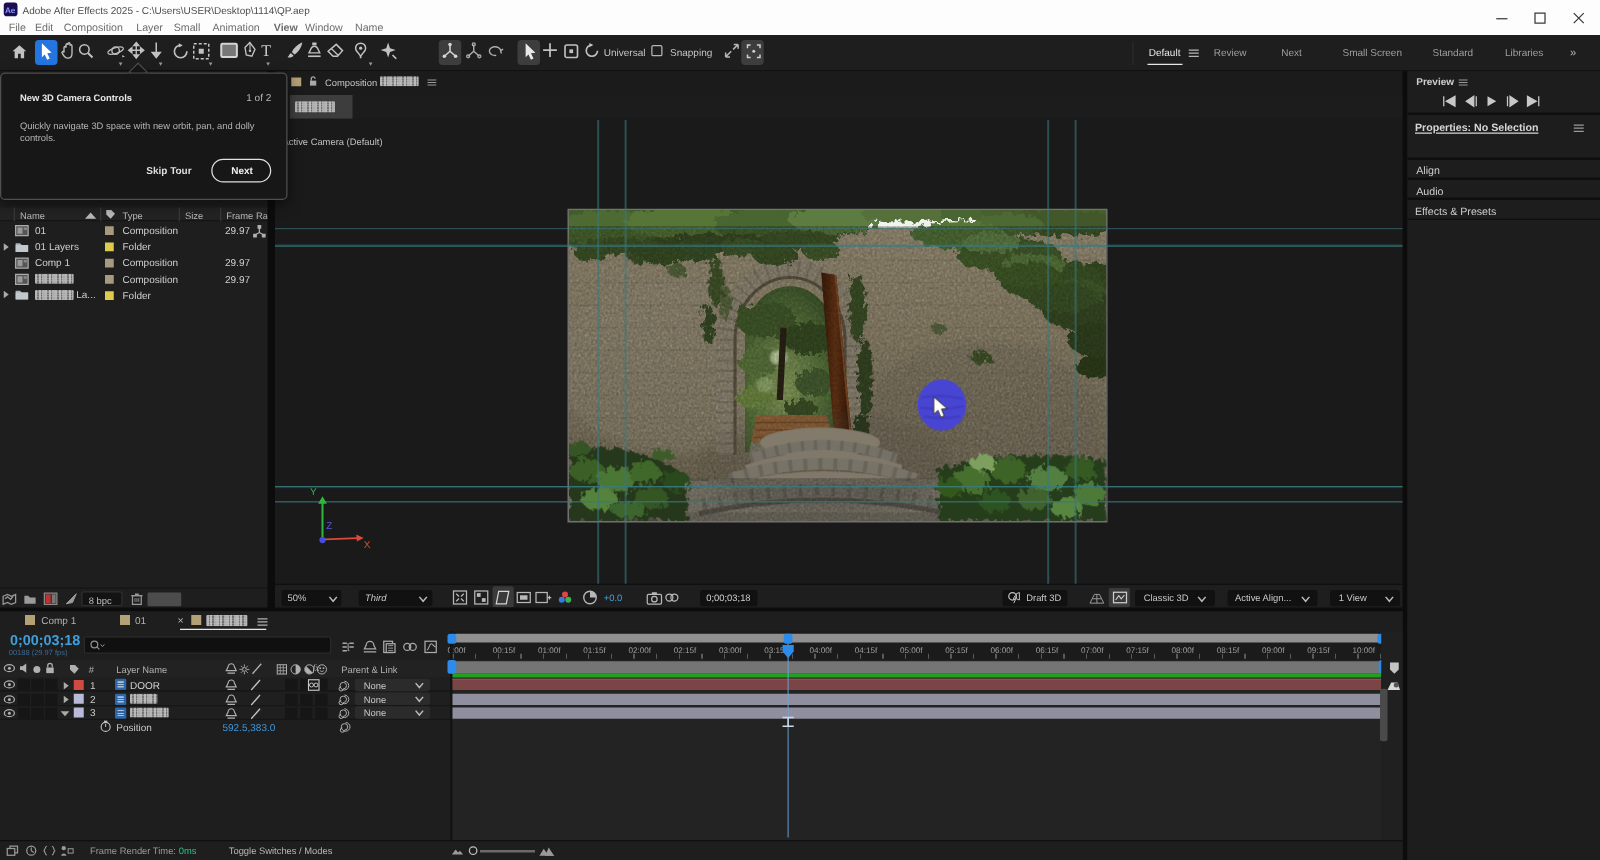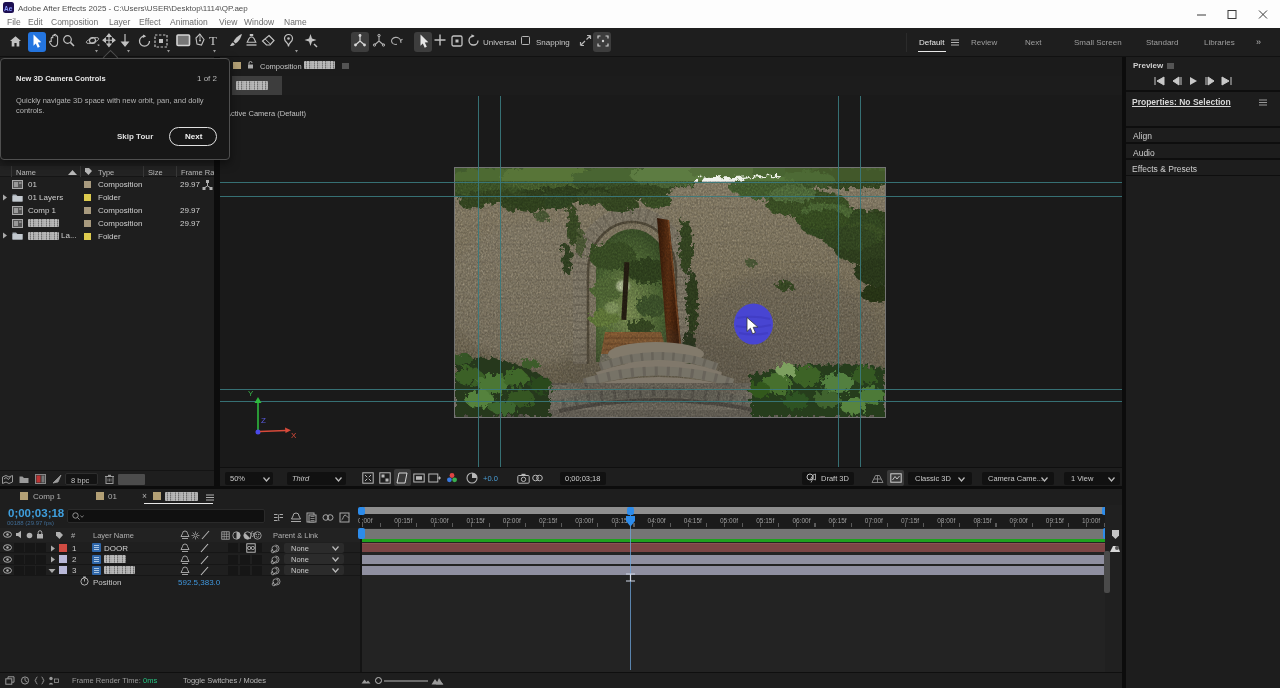--- a/index.html
+++ b/index.html
@@ -24,23 +24,23 @@
 <svg style="left:1196px;top:10px;" width="76" height="10" viewBox="0 0 76 10">
  <line x1="1" y1="5" x2="10" y2="5" stroke="#3a3a3a" stroke-width="1"></line>
  <rect x="32" y="0.5" width="8" height="8" fill="none" stroke="#3a3a3a" stroke-width="1"></rect>
  <path d="M63,0.5 L71,8.5 M71,0.5 L63,8.5" stroke="#3a3a3a" stroke-width="1"></path>
 </svg>
 
 <div class="t" style="left:7px;top:16.5px;font-size:8.5px;color:#6c6c6c;">File</div>
     <div class="t" style="left:28px;top:16.5px;font-size:8.5px;color:#6c6c6c;">Edit</div>
     <div class="t" style="left:51px;top:16.5px;font-size:8.5px;color:#6c6c6c;">Composition</div>
     <div class="t" style="left:109px;top:16.5px;font-size:8.5px;color:#6c6c6c;">Layer</div>
-    <div class="t" style="left:139px;top:16.5px;font-size:8.5px;color:#6c6c6c;">Effect</div>
+    <div class="t" style="left:139px;top:16.5px;font-size:8.5px;color:#6c6c6c;">Small</div>
     <div class="t" style="left:170px;top:16.5px;font-size:8.5px;color:#6c6c6c;">Animation</div>
-    <div class="t" style="left:219px;top:16.5px;font-size:8.5px;color:#6c6c6c;">View</div>
+    <div class="t" style="left:219px;top:16.5px;font-size:8.5px;color:#6c6c6c;font-weight:bold;">View</div>
     <div class="t" style="left:244px;top:16.5px;font-size:8.5px;color:#6c6c6c;">Window</div>
     <div class="t" style="left:284px;top:16.5px;font-size:8.5px;color:#6c6c6c;">Name</div>
 
 <div class="abs" style="left:0;top:28px;width:1280px;height:29px;background:#1e1e1e;border-bottom:1px solid #111;"></div>
 <div id="tools">
 
 <svg style="left:9px;top:35px;" width="13" height="13" viewBox="0 0 13 13">
         <path d="M6.5,1.2 L12,6 H10.3 V11.5 H7.6 V8 H5.4 V11.5 H2.7 V6 H1 Z" fill="#c2c2c2"></path>
       </svg>
 
@@ -594,21 +594,21 @@
 <svg style="left:890px;top:472.5px;" width="12" height="10" viewBox="0 0 12 10">
         <rect x="0.8" y="0.8" width="10.4" height="8.4" fill="none" stroke="#d0d0d0"></rect>
         <path d="M2.5,7 L5,3.5 L7,6 L9.5,3" fill="none" stroke="#d0d0d0" stroke-width="0.9"></path>
       </svg>
 <div class="abs" style="left:908px;top:471.5px;width:64px;height:13px;background:#111;border-radius:2px;"></div>
 <div class="t" style="left:915px;top:474px;font-size:7.5px;color:#c8c8c8;">Classic 3D</div>
 <svg style="left:958px;top:476.5px;" width="7" height="5" viewBox="0 0 7 5">
         <path d="M0.5,0.5 L3.5,4 L6.5,0.5" fill="none" stroke="#bbb" stroke-width="1.2"></path>
       </svg>
 <div class="abs" style="left:982px;top:471.5px;width:72px;height:13px;background:#111;border-radius:2px;"></div>
-<div class="t" style="left:988px;top:474px;font-size:7.5px;color:#c8c8c8;">Camera Came...</div>
+<div class="t" style="left:988px;top:474px;font-size:7.5px;color:#c8c8c8;">Active Align...</div>
 <svg style="left:1041px;top:476.5px;" width="7" height="5" viewBox="0 0 7 5">
         <path d="M0.5,0.5 L3.5,4 L6.5,0.5" fill="none" stroke="#bbb" stroke-width="1.2"></path>
       </svg>
 <div class="abs" style="left:1064px;top:471.5px;width:56px;height:13px;background:#111;border-radius:2px;"></div>
 <div class="t" style="left:1071px;top:474px;font-size:7.5px;color:#c8c8c8;">1 View</div>
 <svg style="left:1108px;top:476.5px;" width="7" height="5" viewBox="0 0 7 5">
         <path d="M0.5,0.5 L3.5,4 L6.5,0.5" fill="none" stroke="#bbb" stroke-width="1.2"></path>
       </svg>
 </div>
 

